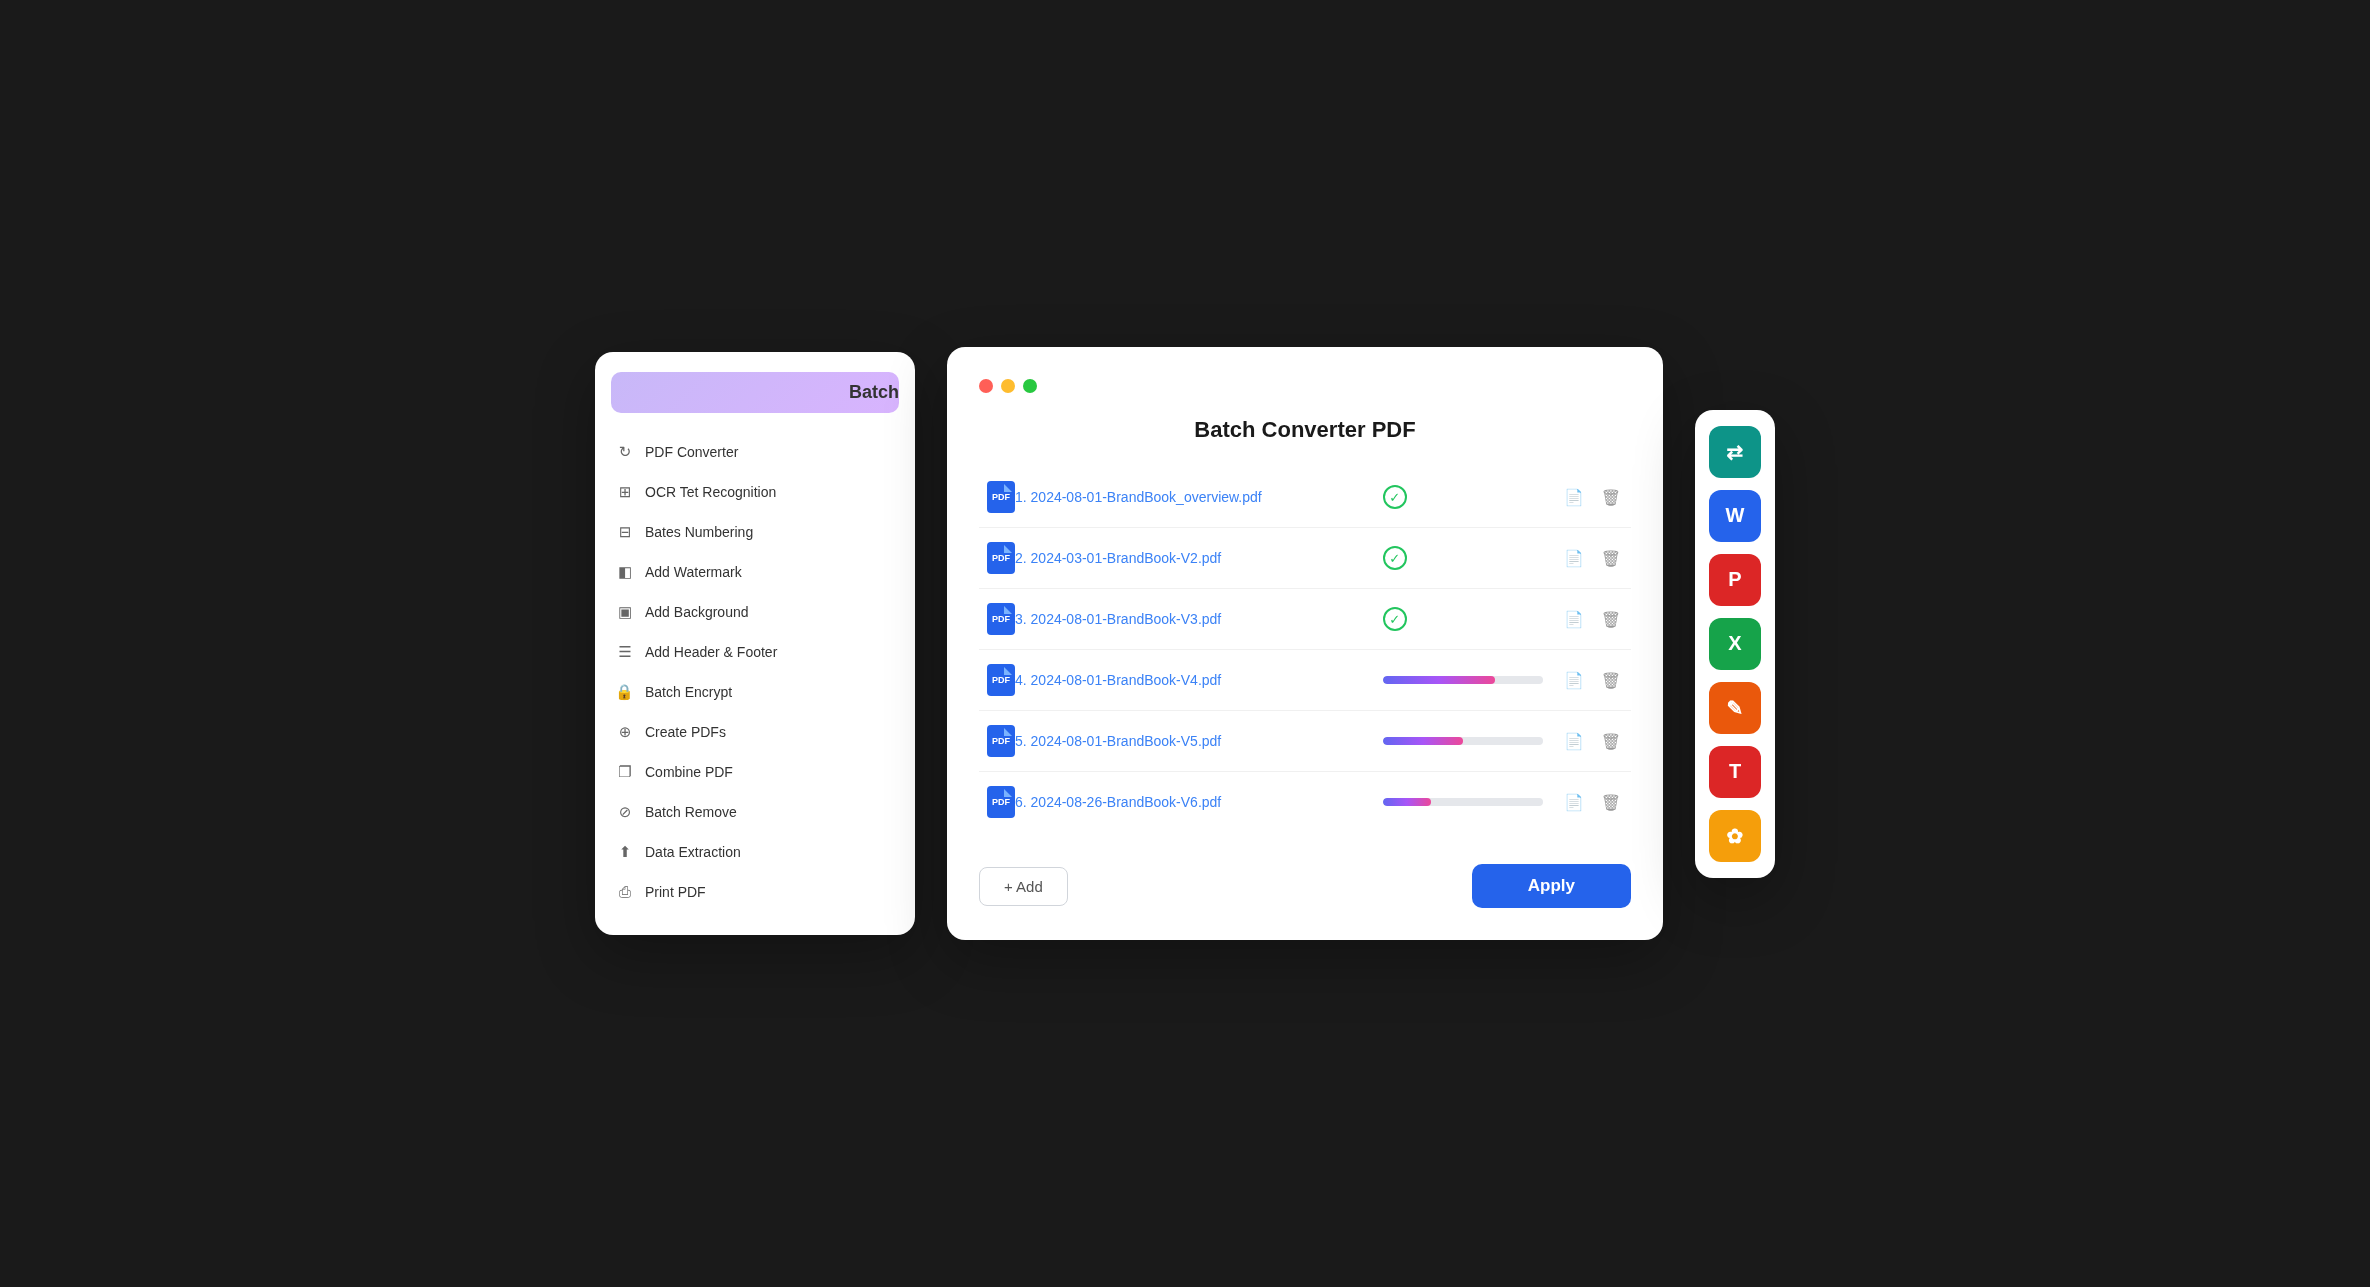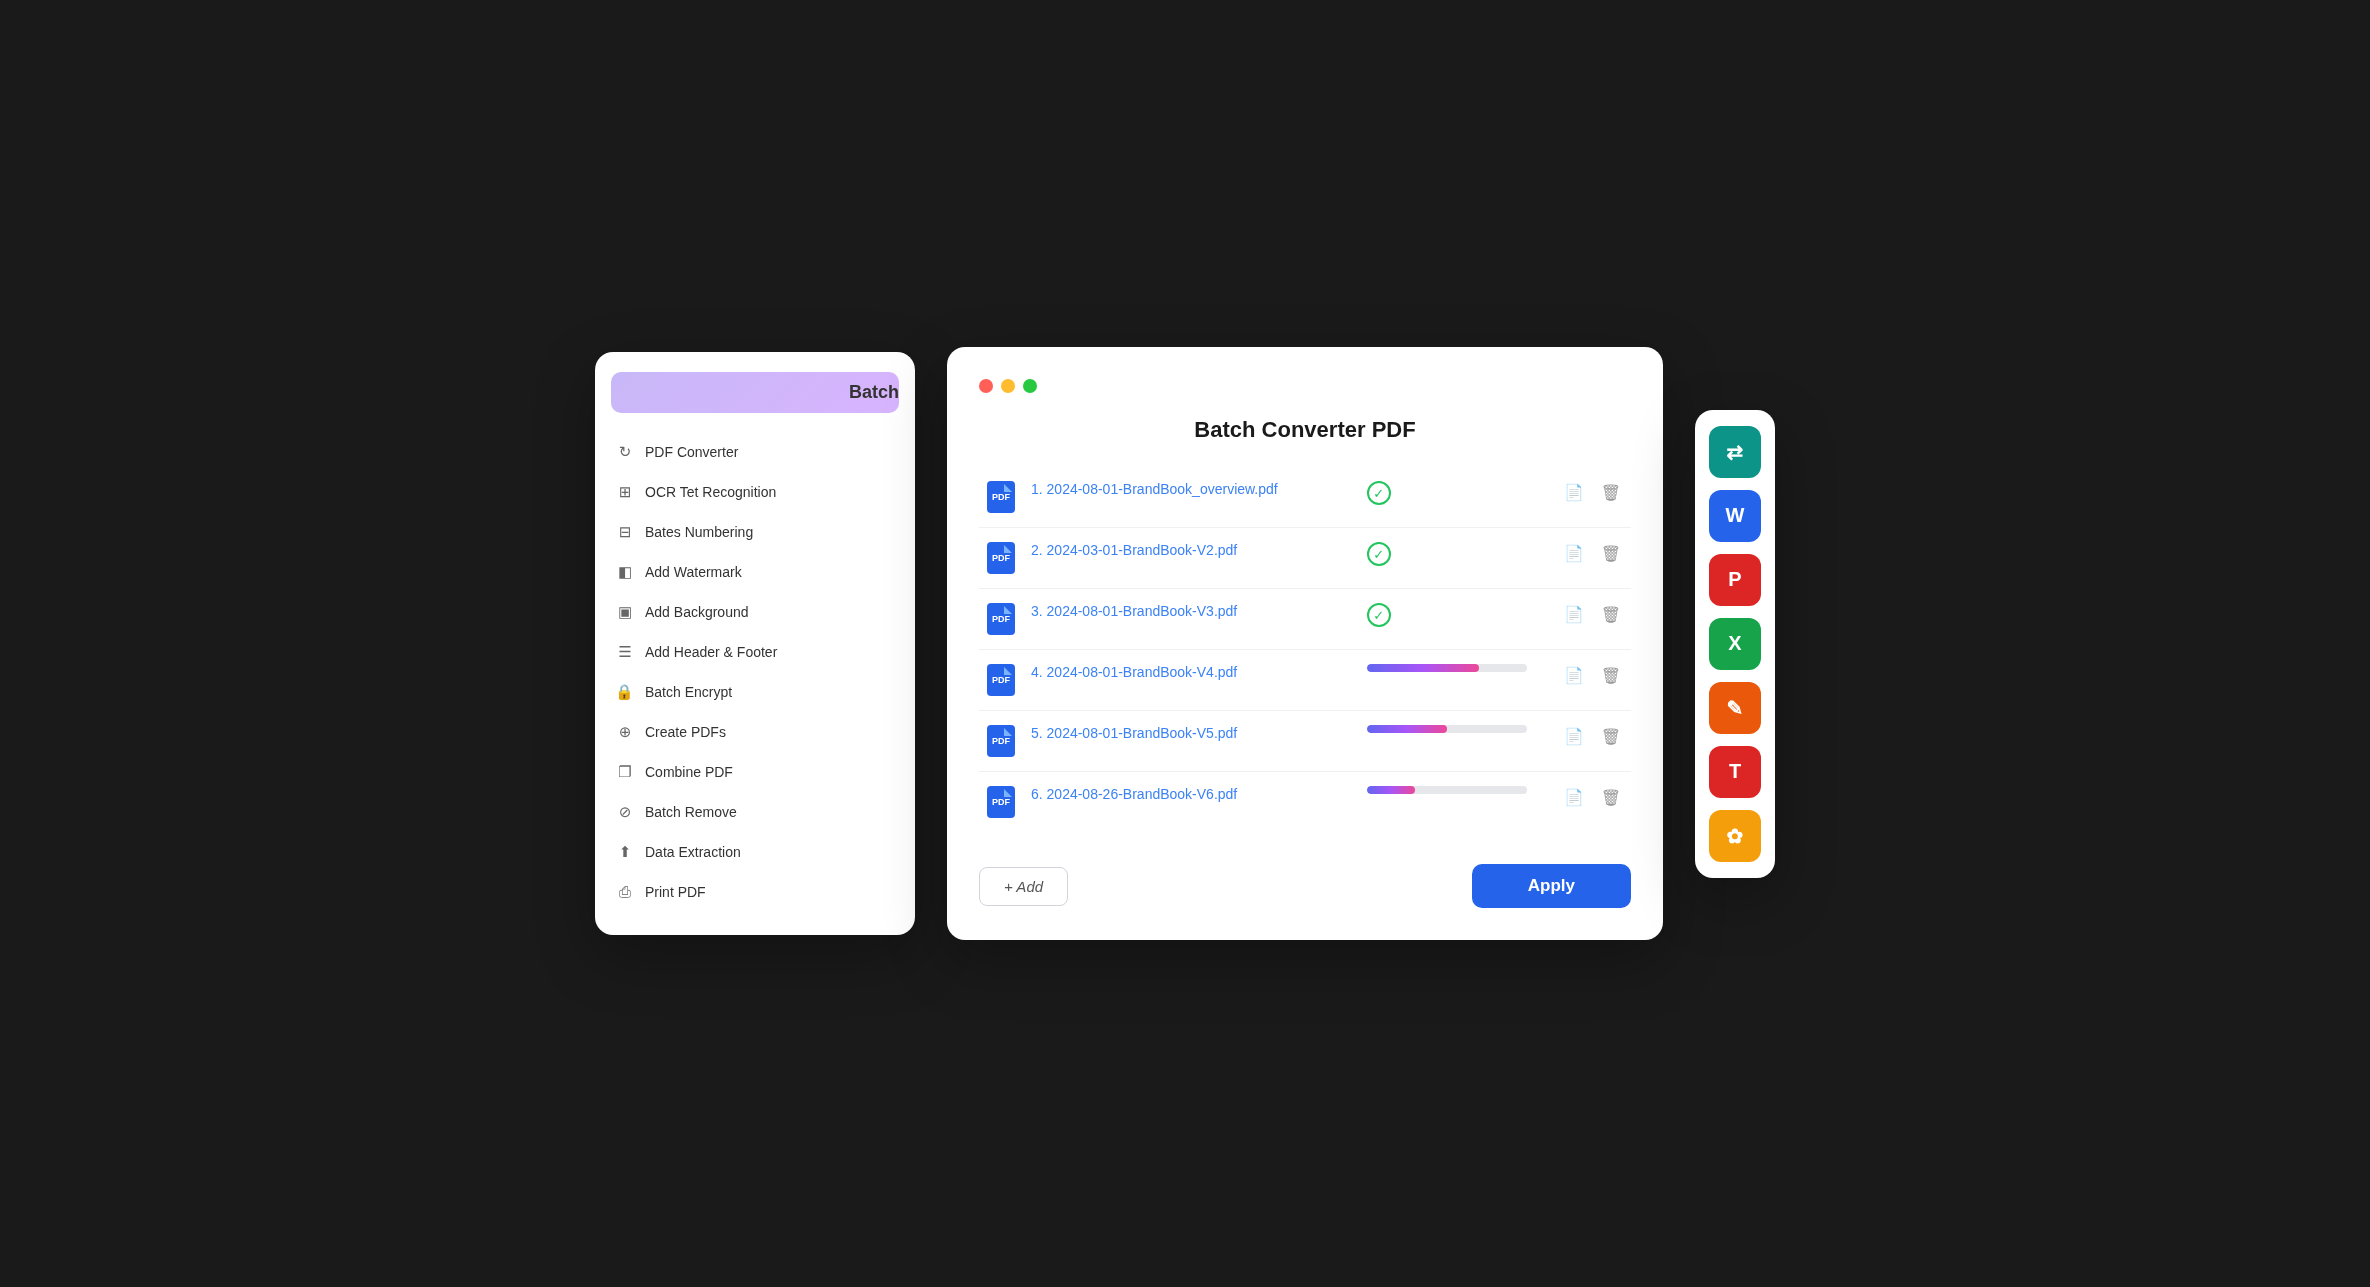--- a/index.html
+++ b/index.html
@@ -116,24 +116,24 @@
 
     .file-list {
       display: flex;
       flex-direction: column;
       gap: 0;
       margin-bottom: 24px;
     }
 
     .file-row {
       display: flex;
-      align-items: flex-start;
+      align-items: center;
       padding: 14px 8px;
       border-bottom: 1px solid #f0f0f0;
-      gap: 16px;
+      gap: 0;
     }
 
     .file-row:last-child {
       border-bottom: none;
     }
 
     .file-icon {
       width: 28px;
       height: 32px;
       background: #2563eb;
@@ -230,21 +230,20 @@
       display: flex;
       align-items: center;
       gap: 6px;
       padding: 10px 24px;
       border: 1.5px solid #d1d5db;
       border-radius: 8px;
       background: white;
       font-size: 15px;
       color: #555;
       cursor: pointer;
-      font-style: italic;
     }
 
     .apply-btn {
       background: #2563eb;
       color: white;
       border: none;
       border-radius: 10px;
       padding: 12px 56px;
       font-size: 17px;
       font-weight: 600;

